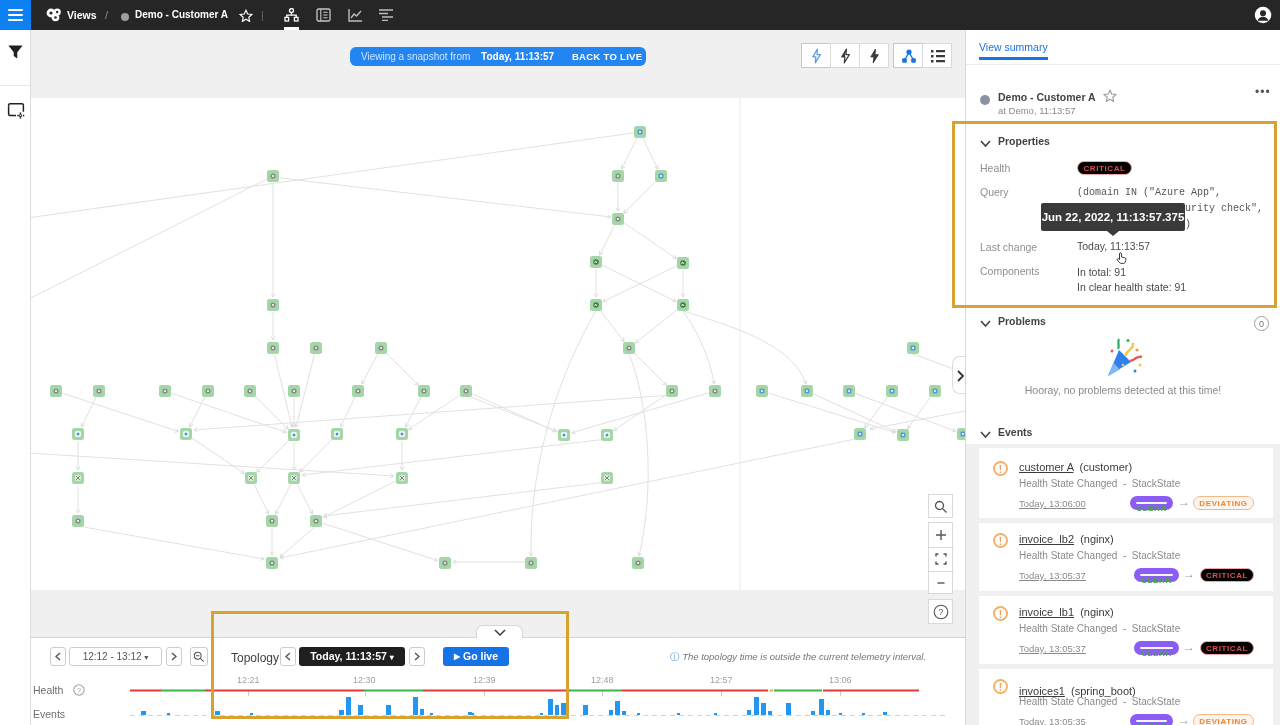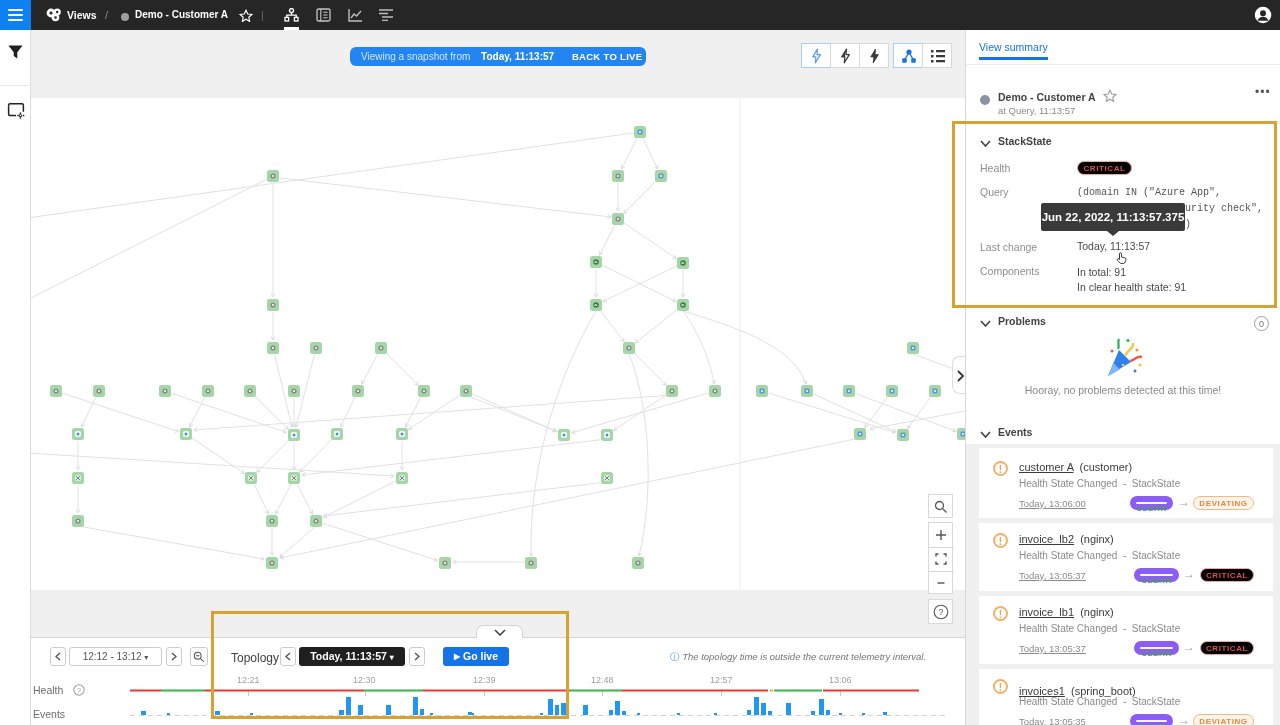--- a/index.html
+++ b/index.html
@@ -534,26 +534,26 @@
     <span class="abs" style="left:13px;top:11px;font-size:10.5px;color:#1673e6">View summary</span>
     <div class="abs" style="left:13px;top:27px;width:69px;height:2.5px;background:#1673e6"></div>
     <div class="abs" style="left:0;top:34px;width:314px;height:1px;background:#ececec"></div>
 
     <span class="abs" style="left:14px;top:65px;width:10px;height:10px;border-radius:50%;background:#8a93a0"></span>
     <span class="abs" style="left:32px;top:61px;font-size:10.5px;font-weight:bold;color:#424242">Demo - Customer A</span>
     <svg class="abs" style="left:137px;top:59px" width="14" height="13" viewBox="0 0 24 22">
         <path d="M12 2l3 6.5 7 .8-5.2 4.8 1.4 7L12 17.5 5.8 21l1.4-7L2 9.3l7-.8z" fill="none" stroke="#9e9e9e" stroke-width="2"></path>
       </svg>
     <span class="abs" style="left:289px;top:55px;font-size:12px;color:#555;letter-spacing:1px">•••</span>
-    <span class="abs" style="left:32px;top:75px;font-size:9.5px;color:#8a8a8a">at Query, 11:13:57</span>
+    <span class="abs" style="left:32px;top:75px;font-size:9.5px;color:#8a8a8a">at Demo, 11:13:57</span>
 
     <svg class="abs" style="left:14px;top:110px" width="11" height="7" viewBox="0 0 11 7">
         <path d="M1 1l4.5 5L10 1" fill="none" stroke="#424242" stroke-width="1.6"></path>
       </svg>
-    <span class="sechdr" style="left:32px;top:105px">StackState</span>
+    <span class="sechdr" style="left:32px;top:105px">Properties</span>
     <span class="plabel" style="left:14px;top:132px">Health</span>
     <span class="pill crit" style="left:111px;top:131px;width:55px;height:14px;line-height:13px">CRITICAL</span>
     <span class="plabel" style="left:14px;top:156px">Query</span>
     <div class="abs" style="left:111px;top:155px;font-family:'Liberation Mono',monospace;font-size:10px;line-height:16px;color:#555;white-space:pre">(domain IN ("Azure App",
 "customer A", "security check",
 "AWS Mobile App" ))</div>
     <span class="plabel" style="left:14px;top:211px">Last change</span>
     <span class="pval" style="left:111px;top:210px">Today, 11:13:57</span>
     <span class="plabel" style="left:14px;top:235px">Components</span>
     <span class="pval" style="left:111px;top:236px">In total: 91</span>

